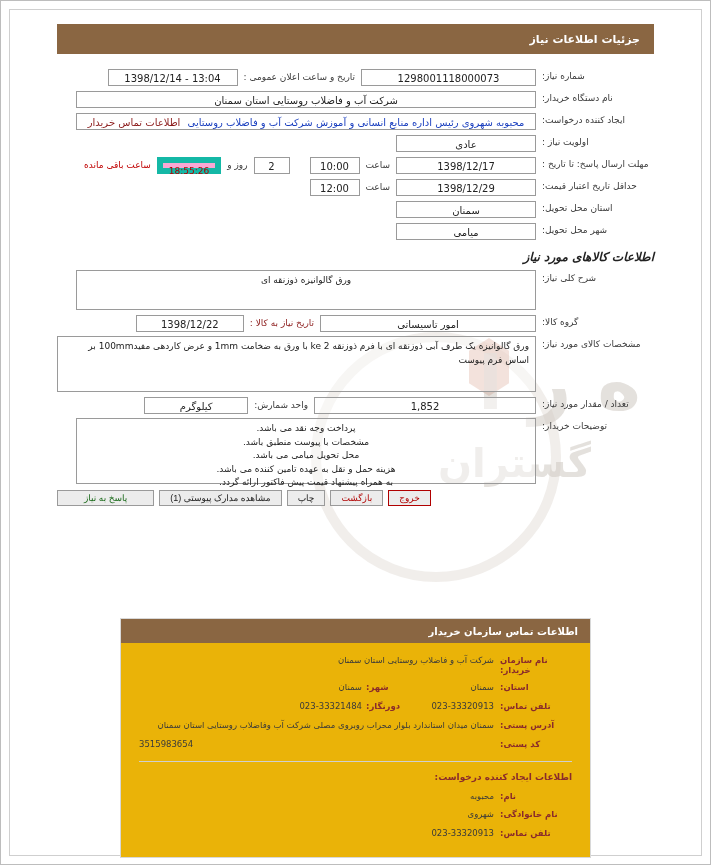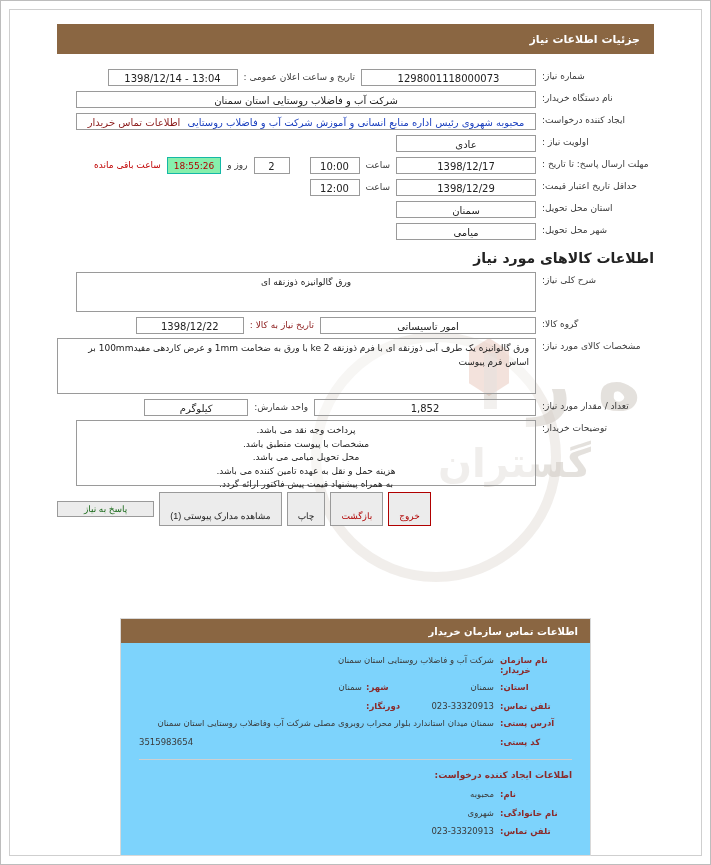--- a/index.html
+++ b/index.html
@@ -78,24 +78,25 @@
     padding:0 6px;
     white-space:nowrap;
     color:#3a3a3a;
   }
   .blue{color:#1a3fbf;}
   .maroon{color:#8b1a1a;}
   .red{color:#c00000;}
   
   .sect{
     margin:10px 0 6px 0;
-    font-size:14px;
+    font-size:12px;
     font-weight:bold;
     color:#222;
     text-align:right;
+    font-style:italic;
   }
   
   .ta{
     border:1px solid #9a9a9a;
     background:transparent;
     box-sizing:border-box;
     font-size:9px;
     padding:3px 6px;
     text-align:center;
     line-height:1.5;
@@ -140,36 +141,36 @@
     align-items:center;
     flex-direction:row-reverse;
     justify-content:flex-start;
   }
   .btn{
     border:1px solid #9a9a9a;
     background:#ececec;
     font-size:9px;
     height:16px;
     line-height:15px;
-    padding:16px 10px;
+    padding:0 10px;
     box-sizing:border-box;
     cursor:pointer;
     white-space:nowrap;
     color:#222;
   }
   .btn.wide{padding:0 26px;}
   .btn.green{color:#1a6a1a;}
   .btn.exit{color:#b00000;border-color:#b00000;}
   .btn.back{color:#b00000;}
   
   .card{
     position:absolute;
     top:608px;right:110px;left:110px;
     border:1px solid #d8d8d8;
-    background:#7dd3fc;
+    background:#eab308;
     box-sizing:border-box;
   }
   .card-hdr{
     background:#8a6642;
     color:#fff;
     font-size:10px;
     font-weight:bold;
     height:24px;
     display:flex;align-items:center;
     padding:0 12px;
@@ -209,22 +210,22 @@
   }
   .hr{
     border:none;border-top:1px solid #cfcfcf;
     margin:10px 0 10px 0;
   }
   .subttl{
     font-size:9px;font-weight:bold;color:#8a2b2b;
     margin-bottom:9px;text-align:right;
   }
   .timer{
-    border:1px solid #14b8a6;
-    background:#86efac;
+    border:6px solid #14b8a6;
+    background:#f9a8d4;
     color:#b00000;
     font-size:9px;
     height:17px;line-height:16px;
     padding:0 6px;
     box-sizing:border-box;
     direction:ltr;
     text-align:center;
     min-width:54px;
   }
 </style>
@@ -361,20 +362,21 @@
           <div class="ckey">استان:</div>
           <div class="cval2">سمنان</div>
           <div class="ckey2">شهر:</div>
           <div class="cval">سمنان</div>
         </div>
 
         <div class="crow">
           <div class="ckey">تلفن تماس:</div>
           <div class="cval2 ltr" style="text-align:right">023-33320913</div>
           <div class="ckey2">دورنگار:</div>
+          <div class="cval ltr">023-33321484</div>
         </div>
 
         <div class="crow">
           <div class="ckey">آدرس پستی:</div>
           <div class="cval">سمنان میدان استاندارد بلوار محراب روبروی مصلی شرکت آب وفاضلاب روستایی استان سمنان</div>
         </div>
 
         <div class="crow">
           <div class="ckey">کد پستی:</div>
           <div class="cval ltr" style="text-align:left">3515983654</div>

